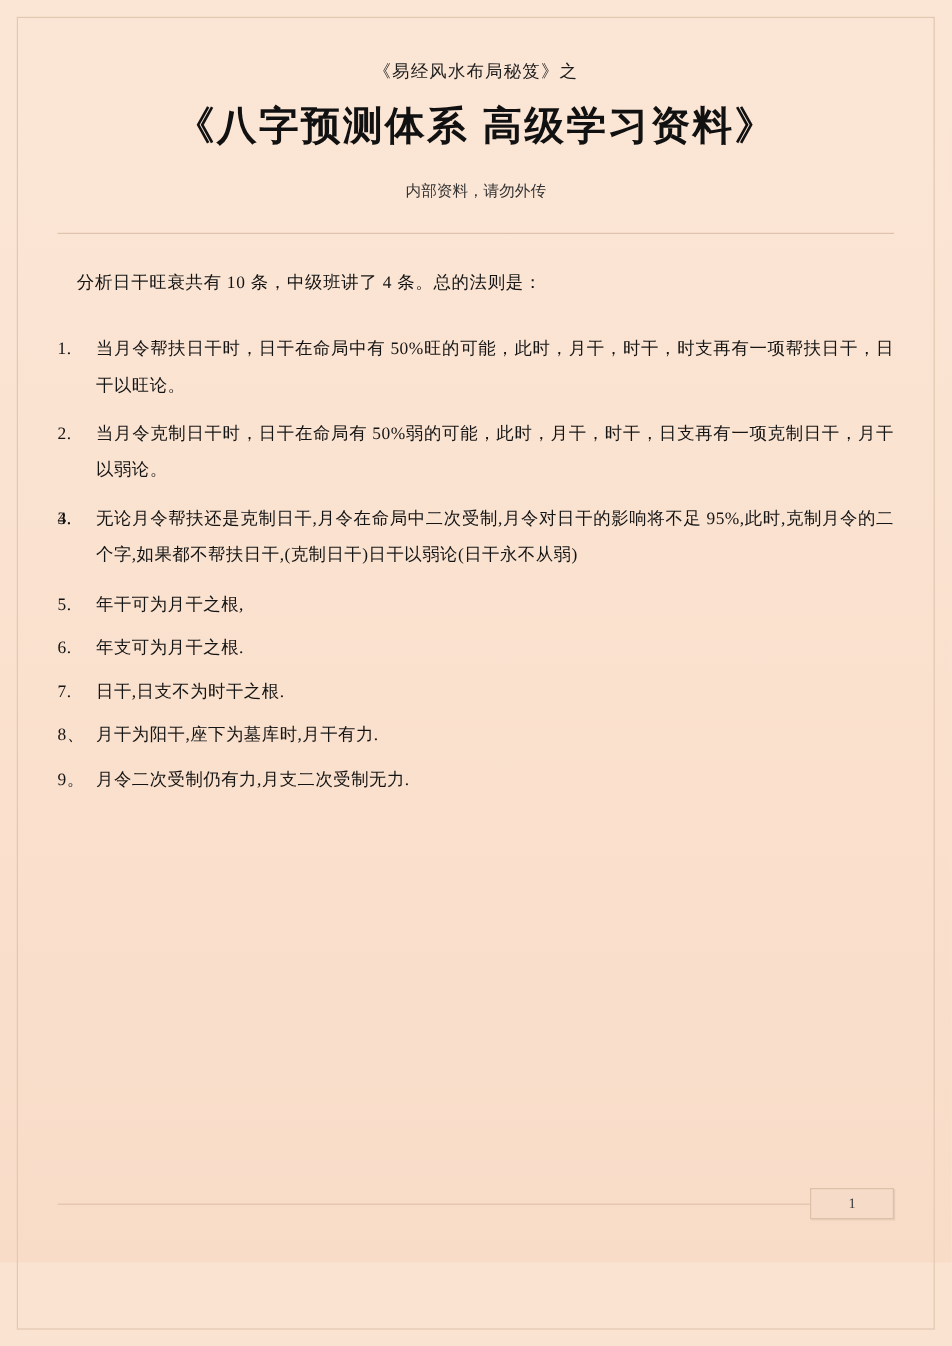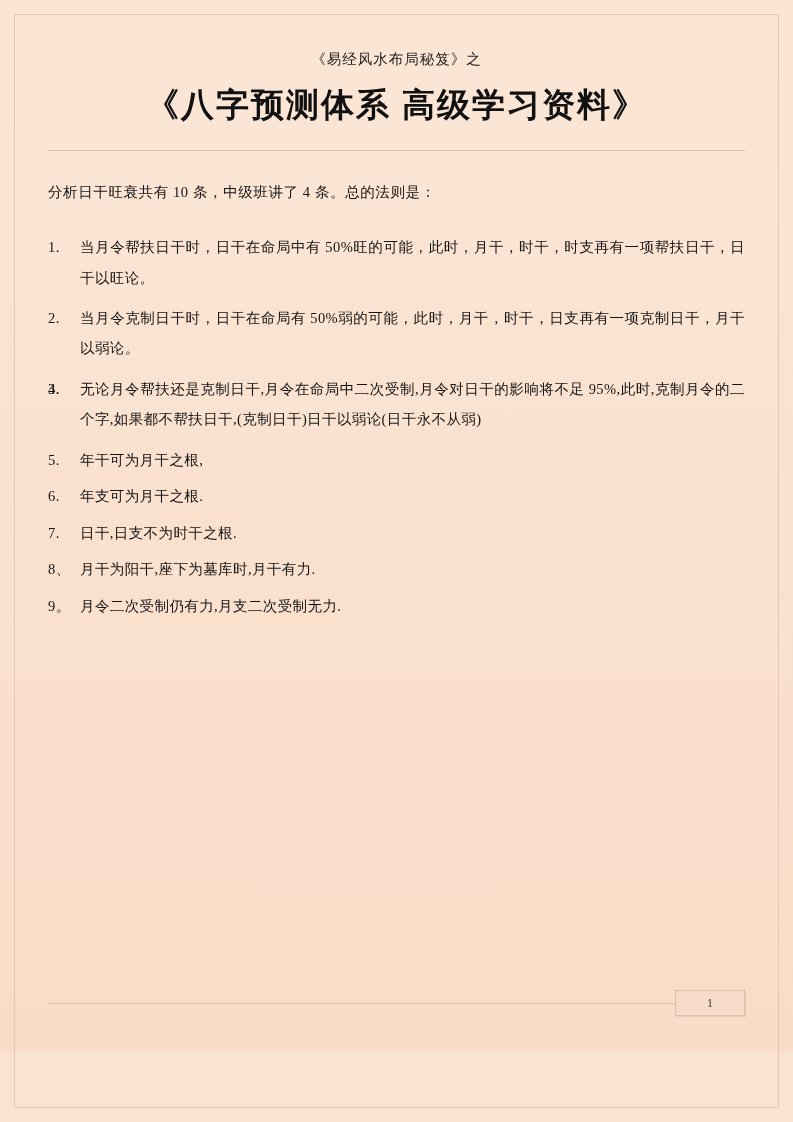--- a/index.html
+++ b/index.html
@@ -78,20 +78,21 @@
   .para {
     font-size: 14.5px;
     line-height: 2.15;
     letter-spacing: 0.6px;
     margin: 0 0 14px 0;
     text-align: justify;
     color: #141414;
   }
   .para.lead {
     margin-bottom: 18px;
+    margin-left: 16px;
   }
   ol.rules {
     list-style: none;
     margin: 24px 0 0 0;
     padding: 0;
   }
   ol.rules li {
     position: relative;
     font-size: 14.5px;
     line-height: 2.1;
@@ -138,20 +139,21 @@
 </style>
 </head>
 <body>
 
 <div class="page">
   <div class="border-frame"></div>
 
   <div class="content">
     <div class="subtitle-top">《易经风水布局秘笈》之</div>
     <div class="main-title">《八字预测体系 高级学习资料》</div>
+    <div class="note-line">内部资料，请勿外传</div>
 
     <hr class="hr">
 
 
     <p class="para lead">分析日干旺衰共有 10 条，中级班讲了 4 条。总的法则是：</p>
 
     <ol class="rules">
       <li>
         <span class="num">1.</span>
         <span>当月令帮扶日干时，日干在命局中有 50%旺的可能，此时，月干，时干，时支再有一项帮扶日干，日干以旺论。</span>

